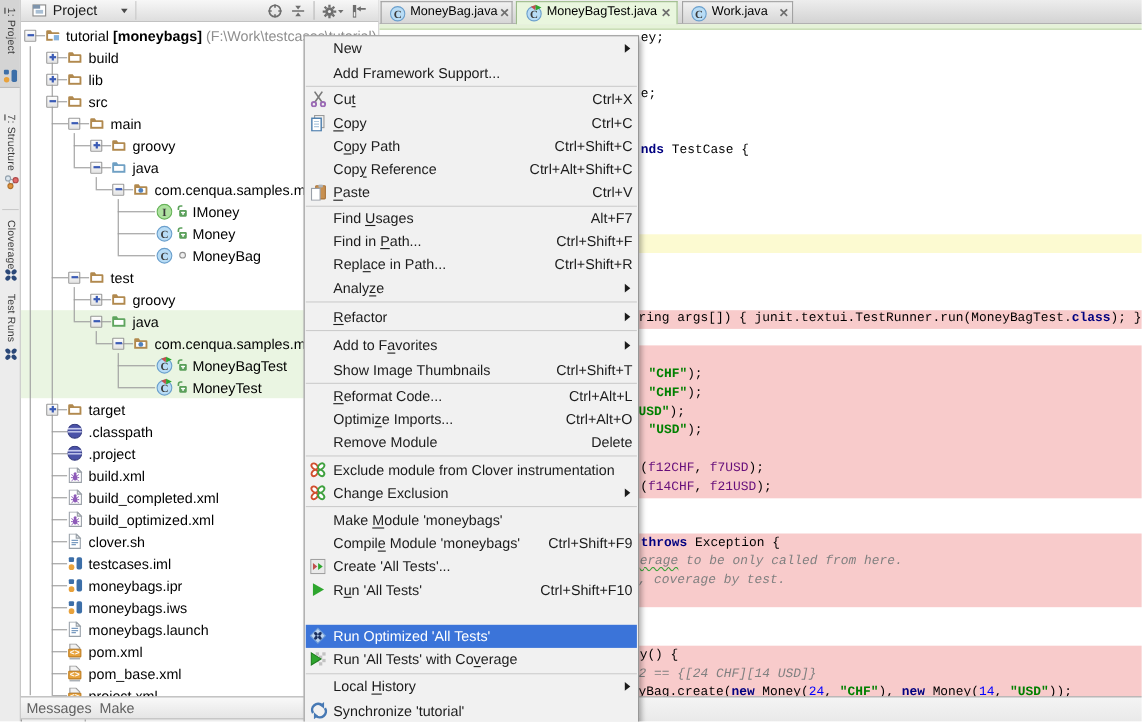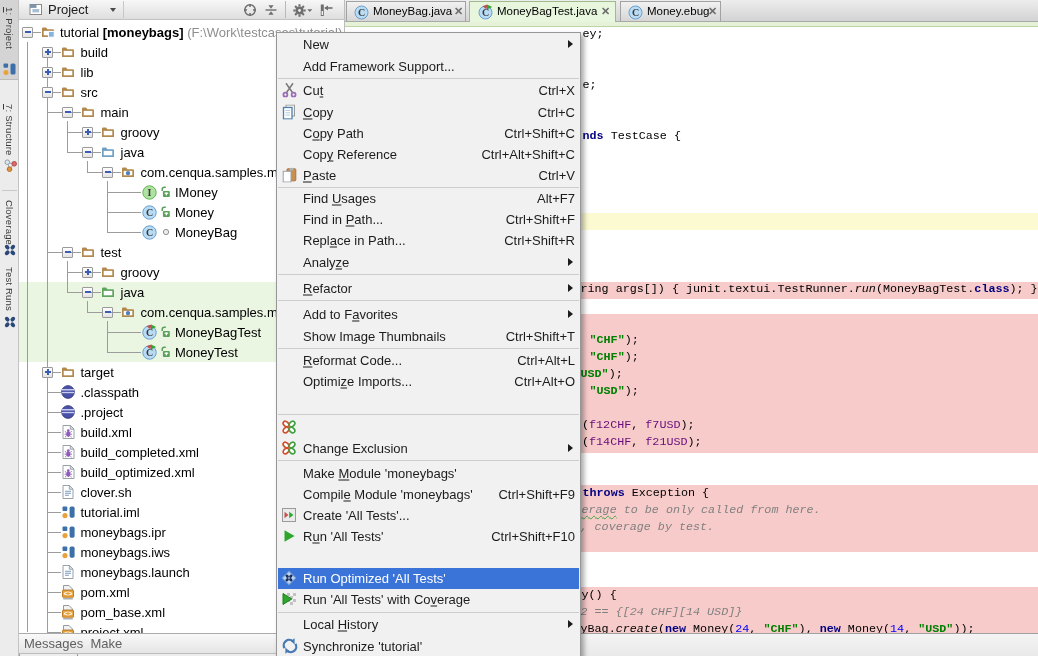--- a/index.html
+++ b/index.html
@@ -28,21 +28,21 @@
 .tab.act{background:#E9F6DE;border:1px solid #9DBB8B;border-bottom:none;box-sizing:border-box;height:21px}
 .tab .tl{position:absolute;top:3px}
 .tab .x{position:absolute;top:2.5px;color:#6e6e6e;font-size:11px;font-weight:bold}
 .band{position:absolute;left:0;width:693px}
 .cl{position:absolute;height:17px;line-height:17.2px;font-family:"Liberation Mono",monospace;font-size:11.72px;white-space:pre;color:#000}
 .kw{color:#000080;font-weight:bold}
 .str{color:#008000;font-weight:bold}
 .num{color:#0000ff}
 .fld{color:#660E7A}
 .cmt{color:#808080;font-style:italic}
-.it{font-style:italic}
+.it{}
 .sq{text-decoration:underline wavy #3FA33F 1px;text-underline-offset:2px}
 #hscroll{position:absolute;left:0;top:633px;width:693px;height:23px;background:linear-gradient(#F4F4F4,#E9E9E9);border-top:1px solid #A0A0A0;box-sizing:border-box}
 
 #blbar{left:19px;top:633px;width:562px;height:19px;background:linear-gradient(#F9F9F9,#E5E5E5);border-top:1px solid #ABABAB;border-bottom:1px solid #B5B5B5;font-size:13px;color:#5f5f5f}
 #bl2{left:19px;top:652.5px;width:562px;height:3.5px;background:#EDEDED;border-top:1px solid #BDBDBD}
 
 #menu{left:276px;top:32px;width:303px;height:624px;background:#F1F1F1;border:1px solid #979797;box-shadow:3px 3px 5px rgba(0,0,0,.35)}
 .mi{position:absolute;left:1px;width:301px;height:21px;font-size:13px;color:#1c1c1c}
 .mi .txt{position:absolute;left:25px;top:50%;transform:translateY(-50%);white-space:nowrap}
 .mi .sc{position:absolute;right:4px;top:50%;transform:translateY(-50%);white-space:nowrap}
@@ -421,21 +421,21 @@
 <div class="row" style="left:80.5px;top:482px">
       <span class="lbl">clover.sh</span>
     </div>
 <div class="tline" style="left:47px;top:512px;width:14px;height:1px"></div>
 <svg class="a" style="left:62px;top:505px" width="14" height="14" viewBox="0 0 14 14">
       <rect x="0.5" y="1.5" width="4.8" height="4.4" rx="1" fill="#3D6FA8"></rect>
       <circle cx="3" cy="10.6" r="2.6" fill="#E8A23C"></circle>
       <rect x="7.6" y="1.5" width="5" height="11.2" rx="1.7" fill="#3D6FA8"></rect>
     </svg>
 <div class="row" style="left:80.5px;top:502px">
-      <span class="lbl">tutorial.iml</span>
+      <span class="lbl">testcases.iml</span>
     </div>
 <div class="tline" style="left:47px;top:532px;width:14px;height:1px"></div>
 <svg class="a" style="left:62px;top:525px" width="14" height="14" viewBox="0 0 14 14">
       <rect x="0.5" y="1.5" width="4.8" height="4.4" rx="1" fill="#3D6FA8"></rect>
       <circle cx="3" cy="10.6" r="2.6" fill="#E8A23C"></circle>
       <rect x="7.6" y="1.5" width="5" height="11.2" rx="1.7" fill="#3D6FA8"></rect>
     </svg>
 <div class="row" style="left:80.5px;top:522px">
       <span class="lbl">moneybags.ipr</span>
     </div>
@@ -508,21 +508,21 @@
         <polygon points="9,-0.6 14.2,1.9 9,4.6" fill="#2EA62E"></polygon>
       </svg>
 <span class="tl" style="left:27px">MoneyBagTest.java</span>
       <span class="x" style="left:131px">✕</span>
     </div>
 <div class="tab inact" style="left:275px;width:101px">
 <svg class="a" style="left:7px;top:3px" width="15" height="15" viewBox="0 0 15 15">
         <circle cx="7.5" cy="7.5" r="6.5" fill="#B8DCF5" stroke="#6A9FCC"></circle>
         <text x="7.5" y="11" font-size="10" font-family="Liberation Serif" font-weight="bold" fill="#3a3a3a" text-anchor="middle">C</text>
       </svg>
-<span class="tl" style="left:26px">Money.ebug</span>
+<span class="tl" style="left:26px">Work.java</span>
       <span class="x" style="left:87px">✕</span>
     </div>
 
 <div class="band" style="top:213px;height:17px;background:#FCFAD1"></div>
 <div class="band" style="top:281.5px;height:17.5px;background:#F8CBCB"></div>
 <div class="band" style="top:314px;height:139px;background:#F8CBCB"></div>
 <div class="band" style="top:485px;height:67px;background:#F8CBCB"></div>
 <div class="band" style="top:587px;height:46px;background:#F8CBCB"></div>
 
 <div class="cl" style="left:237.5px;top:26px">ey;</div>
@@ -628,30 +628,35 @@
     </div>
 <div class="msep" style="top:314.5px"></div>
 <div class="mi" style="top:316.5px">
       <span class="txt"><u>R</u>eformat Code...</span>
       <span class="sc">Ctrl+Alt+L</span>
     </div>
 <div class="mi" style="top:337.5px">
       <span class="txt">Optimi<u>z</u>e Imports...</span>
       <span class="sc">Ctrl+Alt+O</span>
     </div>
+<div class="mi" style="top:358.5px">
+      <span class="txt">Remove Module</span>
+      <span class="sc">Delete</span>
+    </div>
 <div class="msep" style="top:380.5px"></div>
 <div class="mi" style="top:383px">
       <svg class="ic" width="16" height="16" viewBox="0 0 16 16" style="left:3px">
         <g fill="#fff" stroke-width="1.7">
           <ellipse cx="5" cy="5" rx="3.2" ry="2.3" transform="rotate(45 5 5)" stroke="#D14F2F"></ellipse>
           <ellipse cx="11" cy="5" rx="3.2" ry="2.3" transform="rotate(-45 11 5)" stroke="#3FA13F"></ellipse>
           <ellipse cx="5" cy="11" rx="3.2" ry="2.3" transform="rotate(-45 5 11)" stroke="#D14F2F"></ellipse>
           <ellipse cx="11" cy="11" rx="3.2" ry="2.3" transform="rotate(45 11 11)" stroke="#3FA13F"></ellipse>
         </g>
       </svg>
+      <span class="txt">Exclude module from Clover instrumentation</span>
     </div>
 <div class="mi" style="top:404.5px">
       <svg class="ic" width="16" height="16" viewBox="0 0 16 16" style="left:3px">
         <g fill="#fff" stroke-width="1.7">
           <ellipse cx="5" cy="5" rx="3.2" ry="2.3" transform="rotate(45 5 5)" stroke="#D14F2F"></ellipse>
           <ellipse cx="11" cy="5" rx="3.2" ry="2.3" transform="rotate(-45 11 5)" stroke="#3FA13F"></ellipse>
           <ellipse cx="5" cy="11" rx="3.2" ry="2.3" transform="rotate(-45 5 11)" stroke="#D14F2F"></ellipse>
           <ellipse cx="11" cy="11" rx="3.2" ry="2.3" transform="rotate(45 11 11)" stroke="#3FA13F"></ellipse>
         </g>
       </svg>

